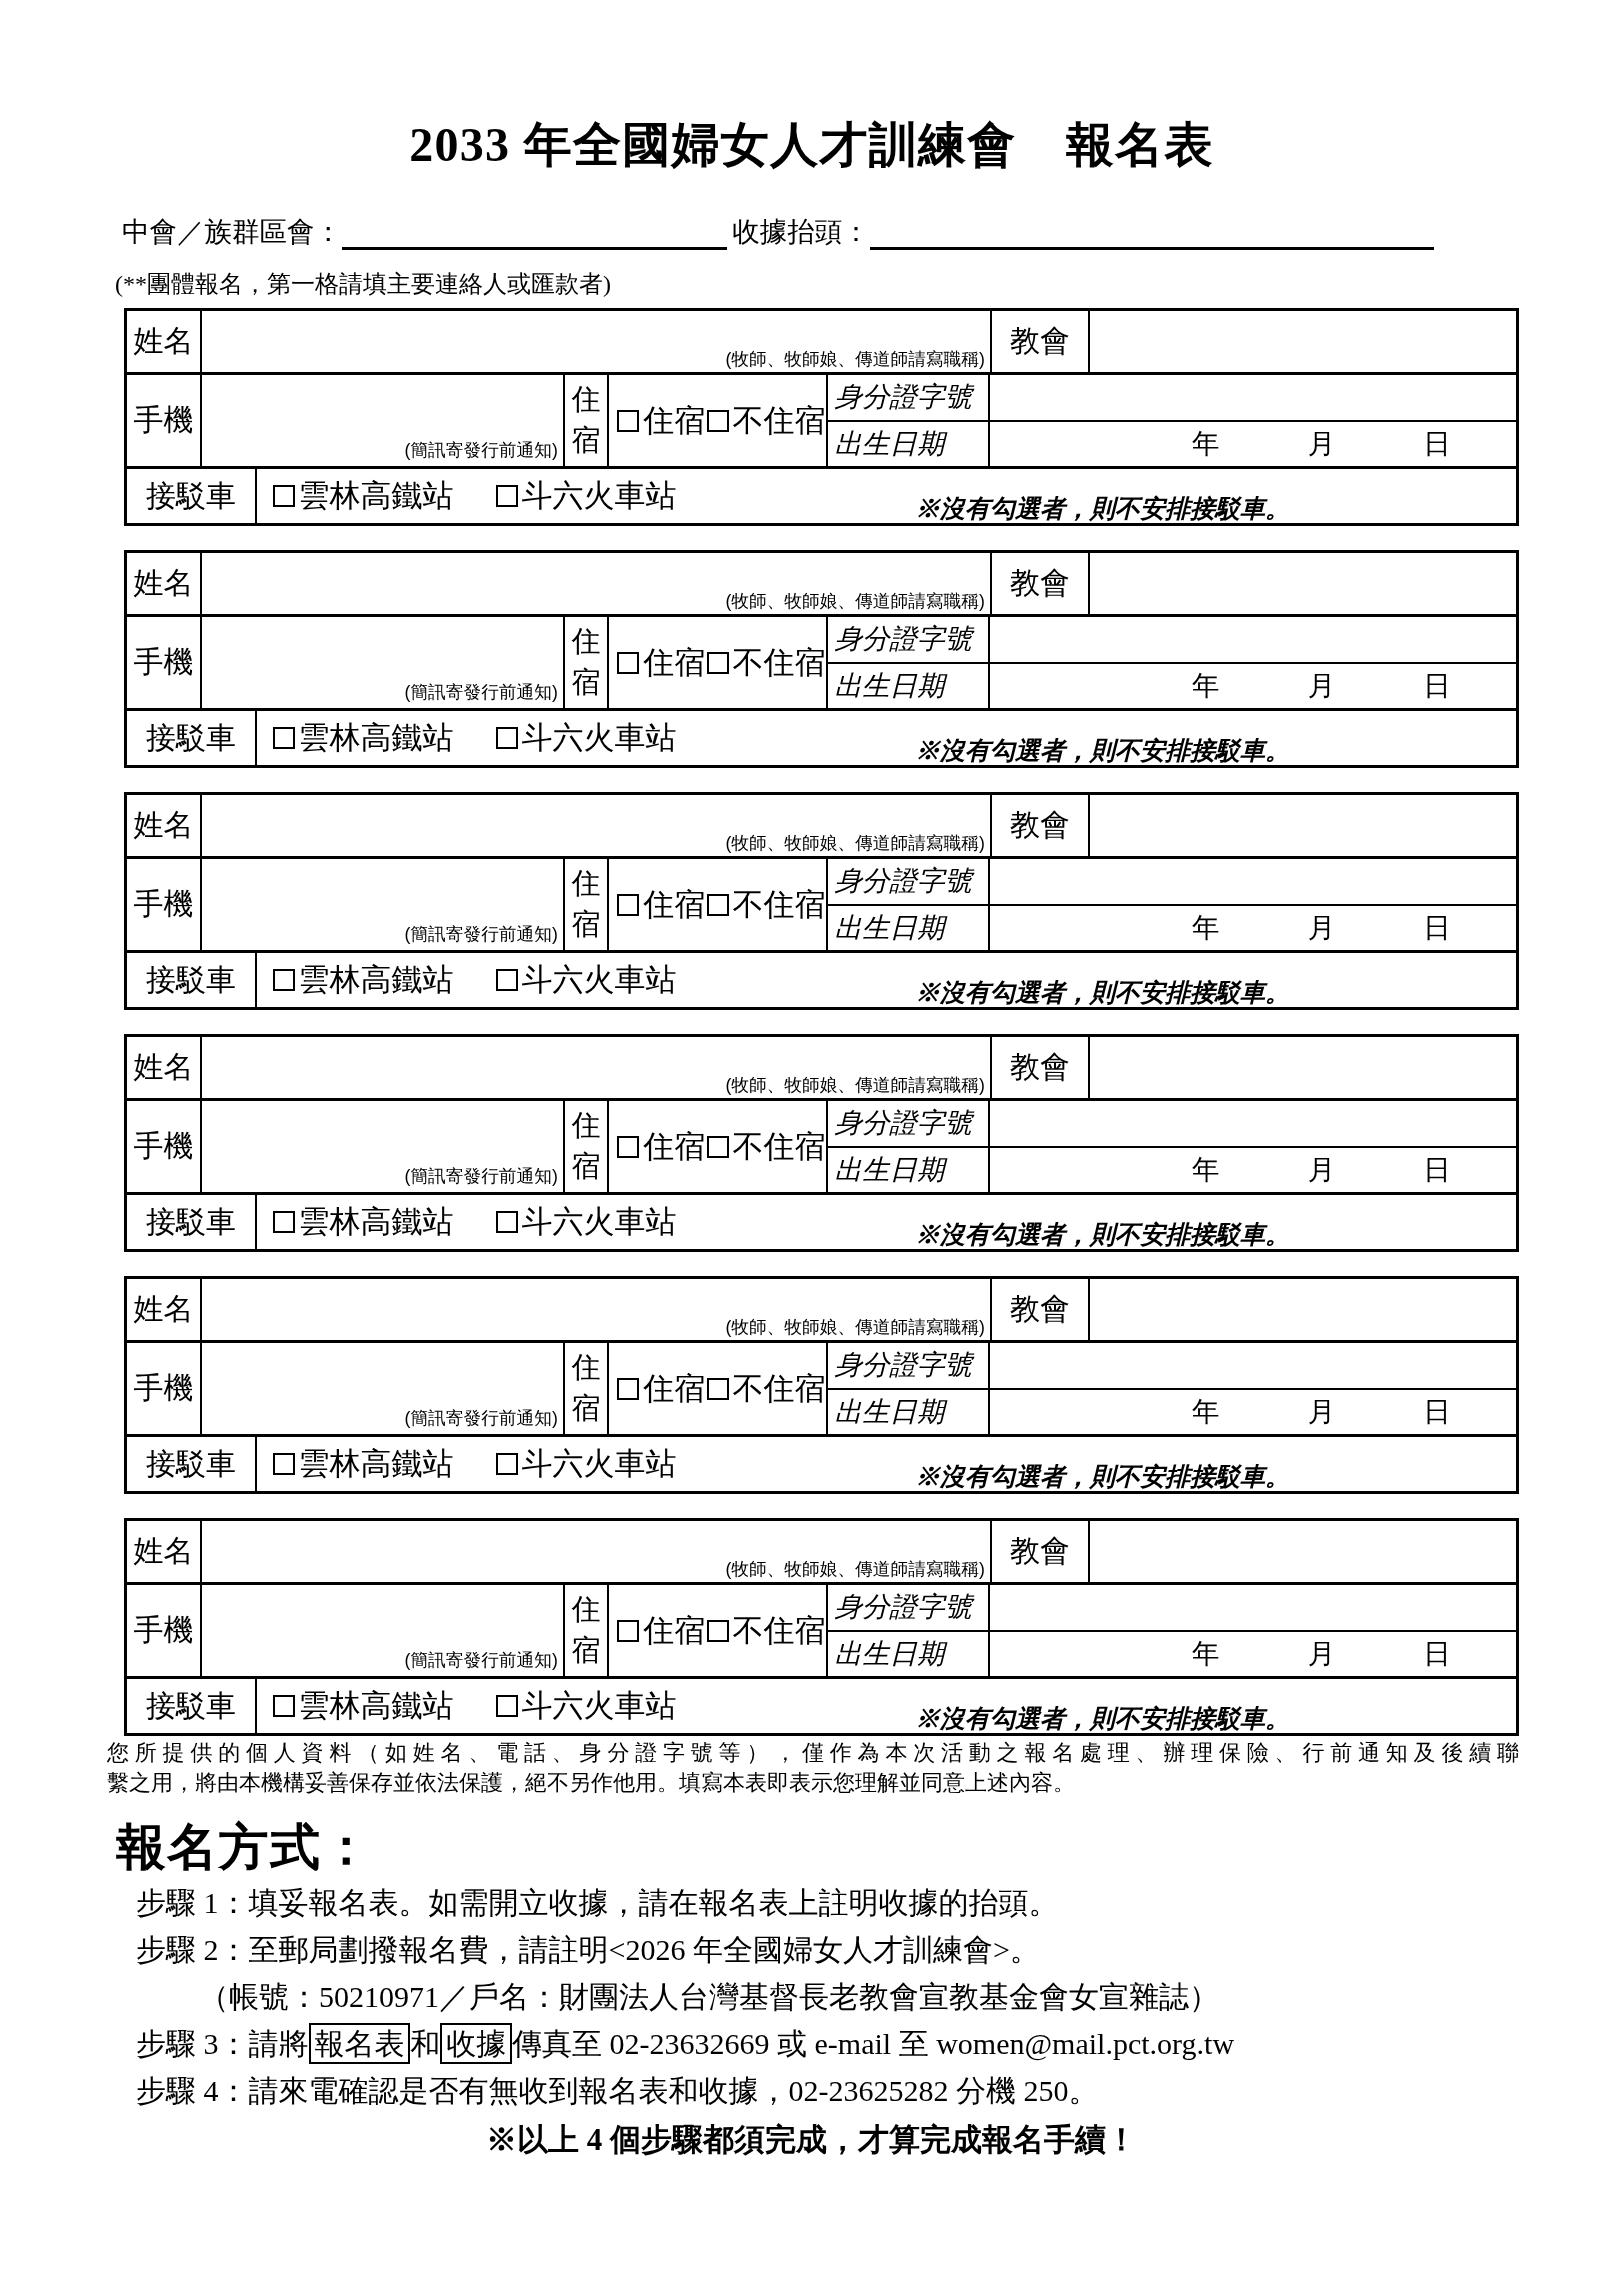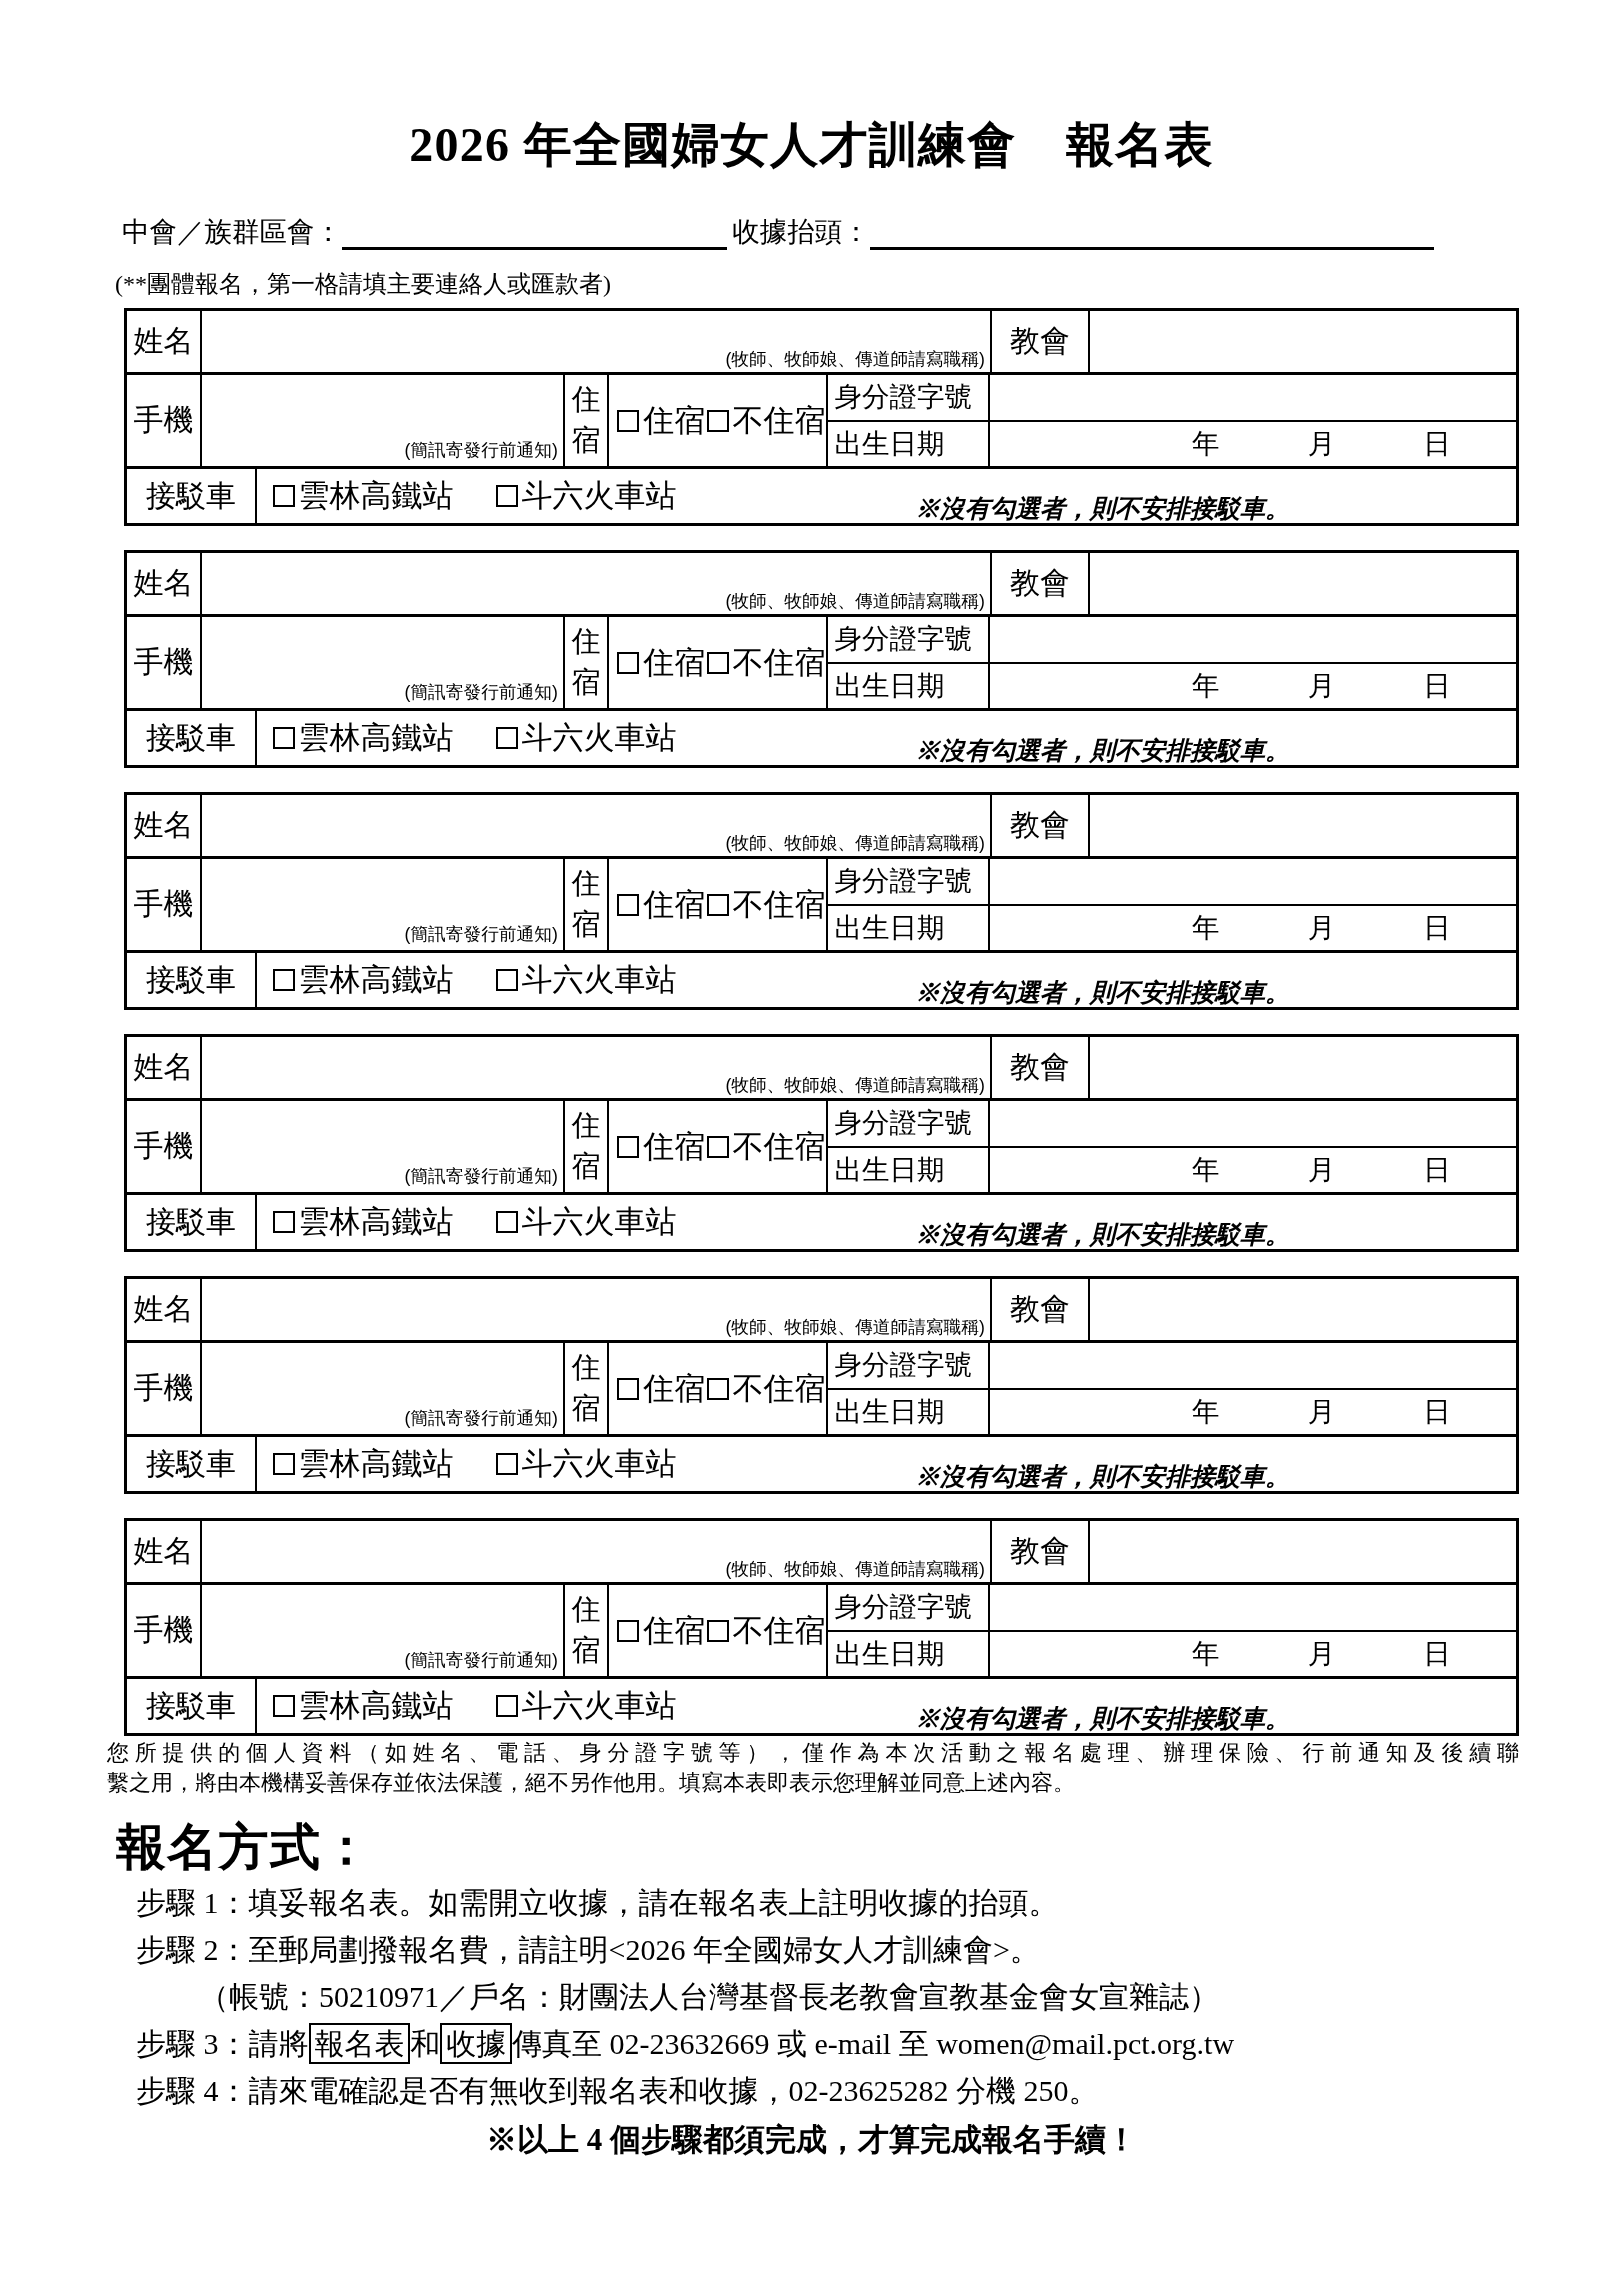--- a/index.html
+++ b/index.html
@@ -40,21 +40,21 @@
                justify-content:space-around;font-size:29px;padding:3.9px 0;}
   .cb-cell{flex:0 0 219px;display:flex;flex-direction:row;justify-content:space-around;
            padding-left:7.9px;font-size:31px;}
   .cb-opt{display:flex;align-items:center;white-space:nowrap;}
   .sq{display:inline-block;width:22px;height:22px;border:2px solid #000;box-sizing:border-box;
       margin-right:3.9px;flex:0 0 auto;}
   .right-pane{flex:1 1 auto;display:flex;flex-direction:column;}
   .sub{display:flex;flex:1 1 auto;box-sizing:border-box;}
   .sub.top{border-bottom:2px solid #000;}
   .sub .slabel{flex:0 0 162px;display:flex;align-items:center;padding-left:6.5px;
-               font-size:27.5px;box-sizing:border-box;white-space:nowrap;}
+               font-size:27.5px;box-sizing:border-box;white-space:nowrap;font-style:italic;}
   .sub .sval{flex:1 1 auto;position:relative;}
   .ymd{position:absolute;top:0;height:100%;display:flex;align-items:center;
        font-size:27.5px;transform:translateX(-50%);}
   .ymd.y{left:41%;} .ymd.m{left:63%;} .ymd.d{left:85%;}
   .shuttle-lab{flex:0 0 130px;font-size:30px;}
   .shuttle-content{flex:1 1 auto;display:flex;align-items:center;padding-left:15.7px;
                    font-size:31px;position:relative;}
   .shuttle-opt{display:flex;align-items:center;margin-right:42px;white-space:nowrap;}
   .shuttle-note{position:absolute;left:614px;top:12px;height:100%;display:flex;align-items:center;
                 font-size:25px;font-weight:bold;font-style:italic;white-space:nowrap;margin-left:44px;}
@@ -70,21 +70,21 @@
   .steps .indent{padding-left:63px;}
   .boxed{border:2px solid #000;padding:0 3.9px;display:inline-block;line-height:37px;}
   .final-note{position:absolute;top:2119px;left:0;width:100%;text-align:center;
               font-family:"Liberation Serif", serif;font-size:31px;font-weight:bold;line-height:42px;}
 </style>
 </head>
 <body>
 
 <div class="page">
 
-  <div class="title">2026 年全國婦女人才訓練會　報名表</div>
+  <div class="title">2033 年全國婦女人才訓練會　報名表</div>
 
   <div class="header-line">
     <span class="lbl">中會／族群區會：</span>
     <span class="blank b1"></span>
     <span class="lbl">收據抬頭：</span>
     <span class="blank b2"></span>
   </div>
 
   <div class="group-note">(**團體報名，第一格請填主要連絡人或匯款者)</div>
 

